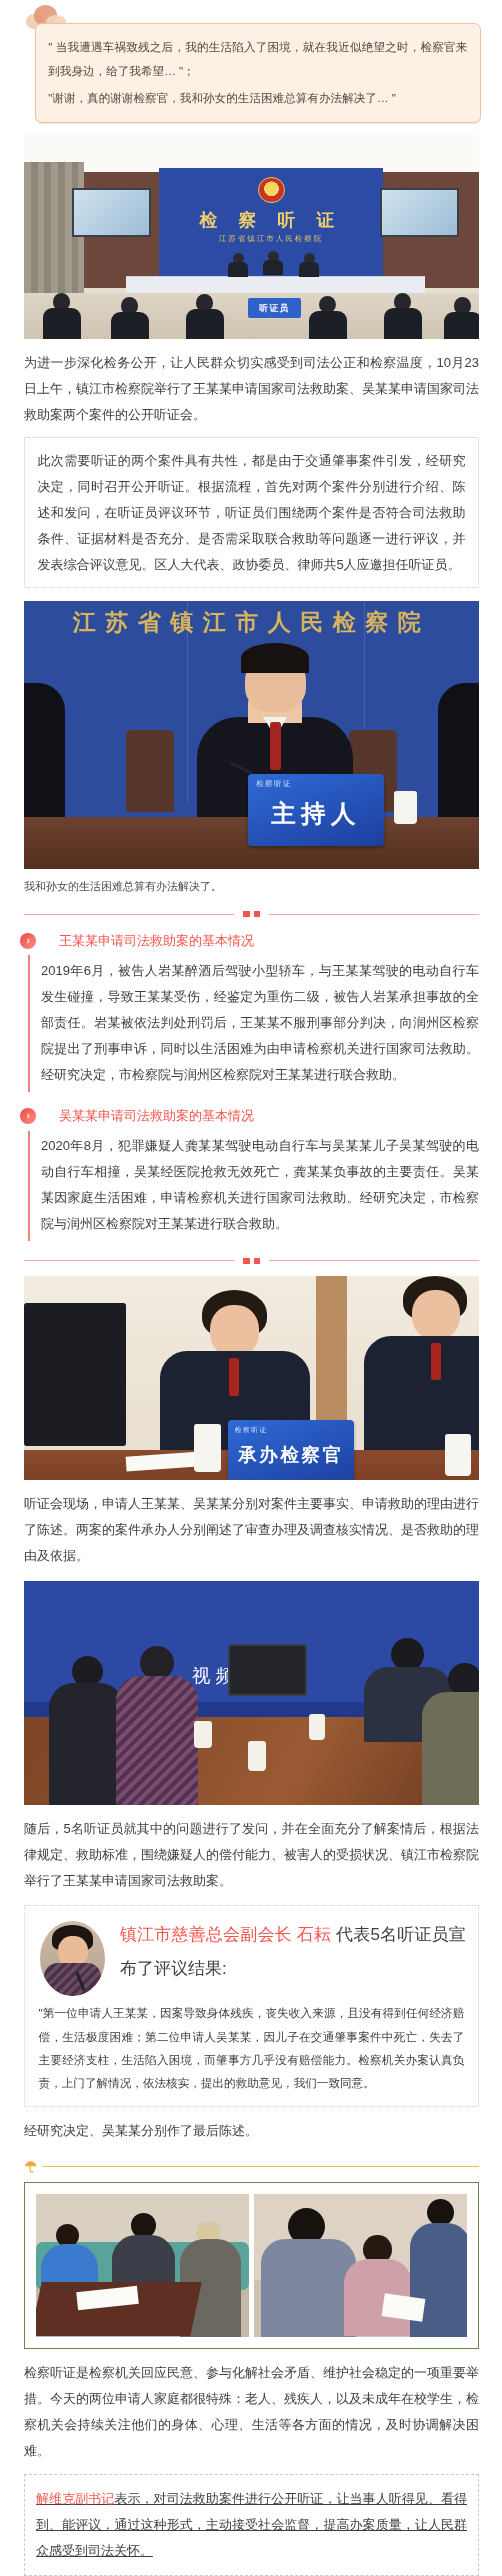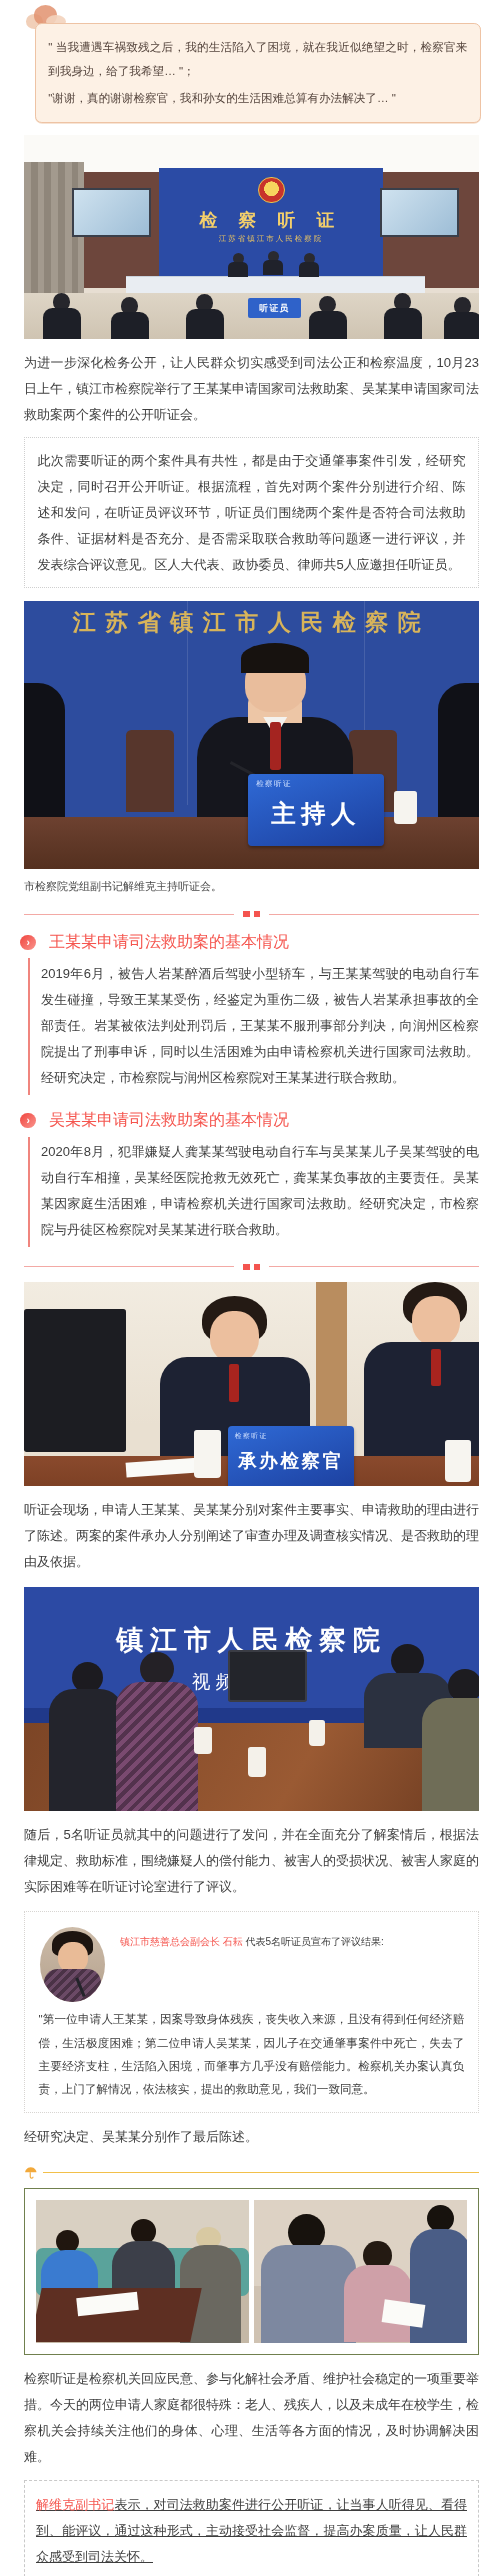--- a/index.html
+++ b/index.html
@@ -93,32 +93,32 @@
 
   
   .divsq{margin:16.3px 24px 0;display:flex;align-items:center;}
   .divsq .ln{flex:1;height:0.7px;background:#f3a9a5;}
   .divsq .sq{width:6.1px;height:6.1px;background:#f4544f;margin:0 2px;}
   .divsq .sq.first{margin-left:9.5px;}
   .divsq .sq.last{margin-right:9.5px;}
 
   .sechead{margin:15px 0 0 20.4px;display:flex;align-items:center;}
   .sechead .ic{width:15.6px;height:15.6px;border-radius:50%;background:linear-gradient(135deg,#f0443e,#fa958d);color:#fff;font-size:10.2px;font-weight:bold;text-align:center;line-height:15px;flex:0 0 auto;}
-  .sechead .tt{margin-left:13px;color:#f5554e;font-size:16px;}
+  .sechead .tt{margin-left:23px;color:#f5554e;font-size:13px;}
   .secbody{margin:5.4px 24px 0 28px;border-left:2px solid #f败;border-left:2px solid #f0857e;padding:2.7px 0 4.1px 11px;}
   .secbody .p{margin:0;}
 
   
   .spkbox{margin:11px 24px 0;border:1.4px dotted #d8d5d2;padding:12.2px;}
   .avatar{float:left;width:65px;height:75px;border-radius:50%;overflow:hidden;position:relative;background:linear-gradient(#cdbca9,#b3a08c);margin:2.7px 15px 5.4px 2.7px;}
   .avatar .hair{position:absolute;left:12.2px;top:4.1px;width:41px;height:26px;border-radius:50% 50% 30% 30%;background:#1d1510;}
   .avatar .face{position:absolute;left:17.7px;top:15px;width:30px;height:31px;border-radius:46%;background:#e9bb97;}
   .avatar .body{position:absolute;left:4.1px;top:42px;width:57px;height:33px;border-radius:13.6px 13.6px 0 0;background:repeating-linear-gradient(135deg,#4a3246 0 3.4px,#6b4a66 3.4px 6.8px);}
   .avatar .mic{position:absolute;left:39px;top:50px;width:3.4px;height:20.4px;background:#23242a;transform:rotate(-22deg);}
-  .spk-intro{font-size:10px;line-height:2.0;text-align:justify;margin-top:8px;}
+  .spk-intro{font-size:17px;line-height:2.0;text-align:justify;}
   .spk-name{color:#f5554e;}
   .spk-quote{font-size:11.6px;line-height:2.0;text-align:justify;clear:both;margin:9.5px 0 0;padding:0 1.4px;color:#3e3e3e;}
 
   
   .umbrow{margin:15px 24px 0;display:flex;align-items:center;height:15px;}
   .umbrow svg{flex:0 0 auto;}
   .umbrow .yline{flex:1;height:1.4px;background:#f2c04a;margin-left:5.4px;}
 
   
   .collage{margin:8.2px 24px 0;border:1.4px solid #70804e;background:#fff;padding:11px;display:flex;gap:5.4px;}
@@ -231,21 +231,21 @@
   <div class="abs hair"></div>
   <div class="abs mic"></div>
   <div class="abs desk"></div>
   <div class="abs plate">
     <span class="hdr">检察听证</span>
     <span class="big">主持人</span>
   </div>
   <div class="abs cup"></div>
 </div>
 
-<p class="caption">市检察院党组副书记解维克主持听证会。</p>
+<p class="caption">我和孙女的生活困难总算有办法解决了。</p>
 
 <div class="divsq">
   <span class="ln"></span>
   <span class="sq first"></span>
   <span class="sq last"></span>
   <span class="ln"></span>
 </div>
 
 <div class="sechead">
   <span class="ic">›</span>
@@ -253,21 +253,21 @@
 </div>
 <div class="secbody">
   <p class="p">2019年6月，被告人岩某醉酒后驾驶小型轿车，与王某某驾驶的电动自行车发生碰撞，导致王某某受伤，经鉴定为重伤二级，被告人岩某承担事故的全部责任。岩某被依法判处刑罚后，王某某不服刑事部分判决，向润州区检察院提出了刑事申诉，同时以生活困难为由申请检察机关进行国家司法救助。经研究决定，市检察院与润州区检察院对王某某进行联合救助。</p>
 </div>
 
 <div class="sechead">
   <span class="ic">›</span>
   <span class="tt">吴某某申请司法救助案的基本情况</span>
 </div>
 <div class="secbody">
-  <p class="p">2020年8月，犯罪嫌疑人龚某某驾驶电动自行车与吴某某儿子吴某驾驶的电动自行车相撞，吴某经医院抢救无效死亡，龚某某负事故的主要责任。吴某某因家庭生活困难，申请检察机关进行国家司法救助。经研究决定，市检察院与丹徒区检察院对吴某某进行联合救助。</p>
+  <p class="p">2020年8月，犯罪嫌疑人龚某某驾驶电动自行车与吴某某儿子吴某驾驶的电动自行车相撞，吴某经医院抢救无效死亡，龚某某负事故的主要责任。吴某某因家庭生活困难，申请检察机关进行国家司法救助。经研究决定，市检察院与润州区检察院对王某某进行联合救助。</p>
 </div>
 
 <div class="divsq">
   <span class="ln"></span>
   <span class="sq first"></span>
   <span class="sq last"></span>
   <span class="ln"></span>
 </div>
 
 <div class="photo ph3">
@@ -291,39 +291,38 @@
   <div class="abs plate">
     <span class="hdr">检察听证</span>
     <span class="big">承办检察官</span>
   </div>
   <div class="abs cup" style="left:421px;top:158px;width:26px;height:42px;"></div>
 </div>
 
 <p class="p">听证会现场，申请人王某某、吴某某分别对案件主要事实、申请救助的理由进行了陈述。两案的案件承办人分别阐述了审查办理及调查核实情况、是否救助的理由及依据。</p>
 
 <div class="photo ph4">
-  <div class="abs t1">镇江市人民检察院</div>
   <div class="abs t2">视频接待室</div>
   <div class="abs tv"></div>
   <div class="abs wallend"></div>
   <div class="abs table"></div>
   <div class="fhd2" style="left:48px;top:75px;width:31px;height:31px;background:#1c1b20;"></div>
   <div class="fig2" style="left:24.5px;top:102px;width:75px;height:122px;background:#23242c;"></div>
   <div class="fhd2" style="left:116px;top:65px;width:34px;height:34px;background:#242126;"></div>
   <div class="fig2" style="left:92px;top:95px;width:82px;height:129px;background:repeating-linear-gradient(135deg,#53324d 0 4.1px,#7a4a70 4.1px 8.2px);"></div>
   <div class="fhd2" style="left:367px;top:57px;width:33px;height:33px;background:#1b1a1e;"></div>
   <div class="fig2" style="left:340px;top:86px;width:88px;height:75px;background:#2b3140;"></div>
   <div class="fhd2" style="left:424px;top:82px;width:34px;height:34px;background:#1d1c20;"></div>
   <div class="fig2" style="left:398px;top:111px;width:102px;height:113px;background:#6f6d57;"></div>
   <div class="cup" style="left:170px;top:140px;width:17.7px;height:27px;"></div>
   <div class="cup" style="left:285px;top:133px;width:16.3px;height:26px;"></div>
   <div class="cup" style="left:224px;top:160px;width:17.7px;height:30px;"></div>
 </div>
 
-<p class="p">随后，5名听证员就其中的问题进行了发问，并在全面充分了解案情后，根据法律规定、救助标准，围绕嫌疑人的偿付能力、被害人的受损状况、被害人家庭的实际困难等在听证讨论室进行了评议。</p>
+<p class="p">随后，5名听证员就其中的问题进行了发问，并在全面充分了解案情后，根据法律规定、救助标准，围绕嫌疑人的偿付能力、被害人的受损状况、镇江市检察院举行了王某某申请国家司法救助案。</p>
 
 <div class="spkbox">
   <div class="avatar">
     <span class="hair"></span>
       <span class="face"></span>
       <span class="body"></span>
       <span class="mic"></span>
   </div>
   <div class="spk-intro">
     <span class="spk-name">镇江市慈善总会副会长  石耘</span>

